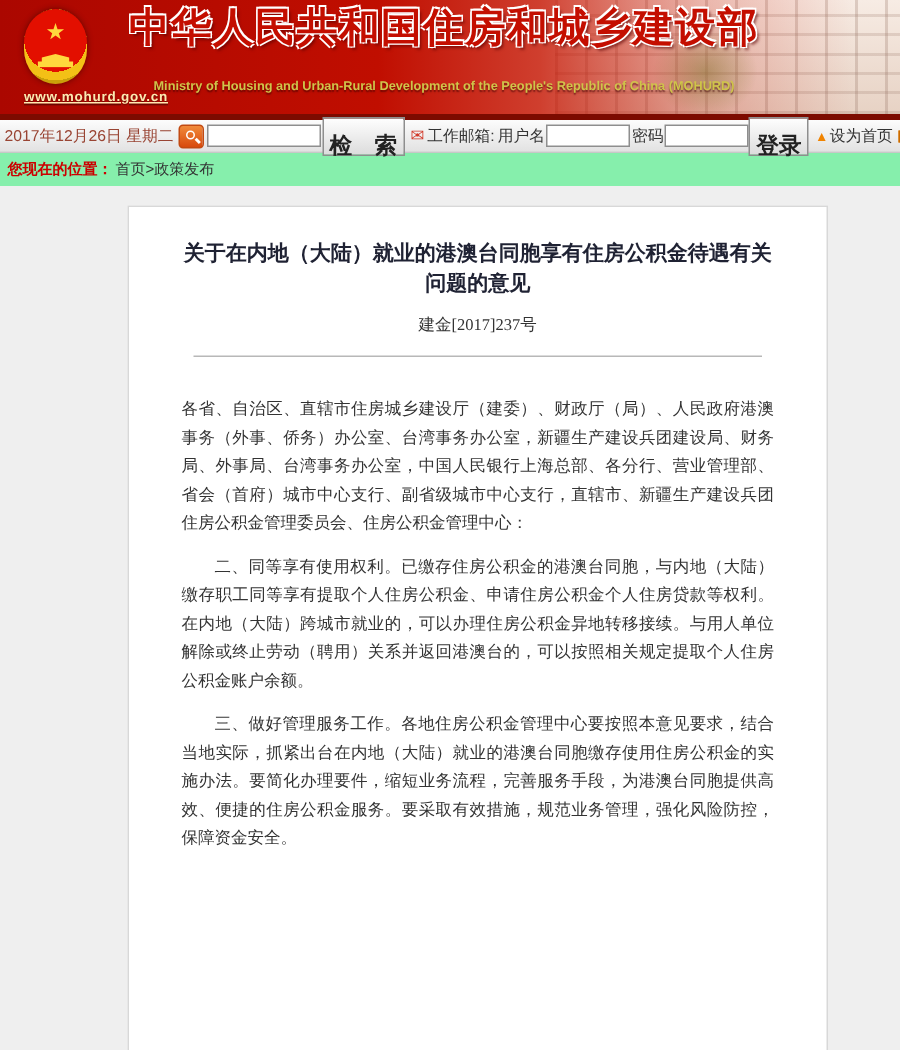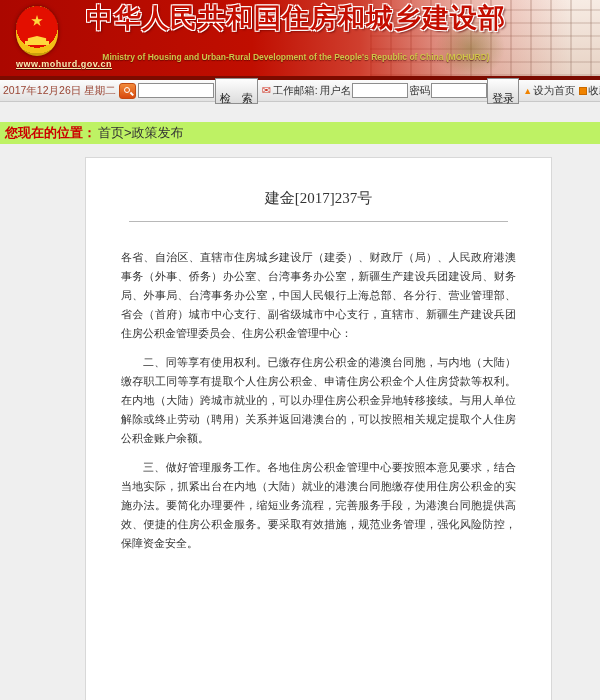--- a/index.html
+++ b/index.html
@@ -47,43 +47,43 @@
     background:linear-gradient(#f18a3a, #d84a0e); position:relative; cursor:pointer; margin-right:2px; flex:none; }
   .search-icon-btn .lens { position:absolute; left:4px; top:3px; width:6px; height:6px;
     border:1.5px solid #fff; border-radius:50%; }
   .search-icon-btn .handle { position:absolute; left:10px; top:9px; width:4px; height:1.5px;
     background:#fff; transform:rotate(45deg); }
   .tb-input { height:15px; border:1px solid #8e8e8e; background:#fff; font-size:10px; padding:0 2px; }
   .inp-search { width:76px; }
   .inp-user { width:56px; }
   .inp-pass { width:56px; }
   .tb-btn { height:17px; border:1px solid #8e8e8e; background:linear-gradient(#fefefe,#dcdcdc);
-    font-size:11px; color:#222; padding:12px 4px; cursor:pointer; flex:none; line-height:14px; }
+    font-size:15px; color:#222; padding:12px 4px; cursor:pointer; flex:none; line-height:14px;font-weight:bold; }
   .btn-search { margin-left:1px; }
   .mail-icon { color:#d23a2a; font-size:11px; margin:0 1px 0 4px; }
   .tb-label { margin:0 1px; }
   .quicklinks { margin-left:auto; display:flex; align-items:center; }
   .ql-item { display:flex; align-items:center; cursor:pointer; margin-left:4px; color:#333; }
   .home-arrow-icon { color:#f08300; font-size:9px; margin-right:1px; }
   .bookmark-icon { width:8px; height:8px; background:#f08300; border:1px solid #c96a00; display:inline-block; margin-right:1px; }
 
   
   .breadcrumb { height:22px; display:flex; align-items:center; padding:0 5px;
-    background:#bef264; font-size:13px;margin-top:20px; }
+    background:#86efac; font-size:10px; }
   .bc-label { color:#cc0000; font-weight:bold; }
   .bc-path { color:#333; margin-left:2px; }
 
   
   .content-bg { background:#efefef; padding:13px 0 0 0; height:652px; }
   .panel { margin-left:85px; width:467px; min-height:640px; background:#fff;
     border:1px solid #d8d8d8; padding:22px 35px 14px 35px;
     font-family:"Liberation Serif", serif; color:#333; }
   .doc-title { text-align:center; font-size:14px; font-weight:bold; color:#1f2233;
     line-height:20px; }
-  .doc-number { text-align:center; font-size:15px; color:#333; margin-top:9px; }
+  .doc-number { text-align:center; font-size:11px; color:#333; margin-top:9px; }
   .doc-hr { border:none; border-top:1px solid #b8b8b8; margin:13px 8px 0 8px; }
   .doc-body { margin-top:26px; font-size:11px; line-height:19px; }
   .doc-body p { margin-bottom:10px; text-align:justify; }
   .doc-body p.indent { text-indent:2em; }
 </style>
 </head>
 <body>
 
 <div class="page">
 
@@ -134,20 +134,21 @@
     </span>
   </div>
 
   <div class="breadcrumb">
     <span class="bc-label">您现在的位置：</span>
     <span class="bc-path">首页&gt;政策发布</span>
   </div>
 
   <div class="content-bg">
     <div class="panel">
+      <div class="doc-title">关于在内地（大陆）就业的港澳台同胞享有住房公积金待遇有关问题的意见</div>
       <div class="doc-number">建金[2017]237号</div>
       <hr class="doc-hr">
       <div class="doc-body">
         <p>各省、自治区、直辖市住房城乡建设厅（建委）、财政厅（局）、人民政府港澳事务（外事、侨务）办公室、台湾事务办公室，新疆生产建设兵团建设局、财务局、外事局、台湾事务办公室，中国人民银行上海总部、各分行、营业管理部、省会（首府）城市中心支行、副省级城市中心支行，直辖市、新疆生产建设兵团住房公积金管理委员会、住房公积金管理中心：</p>
         <p class="indent">二、同等享有使用权利。已缴存住房公积金的港澳台同胞，与内地（大陆）缴存职工同等享有提取个人住房公积金、申请住房公积金个人住房贷款等权利。在内地（大陆）跨城市就业的，可以办理住房公积金异地转移接续。与用人单位解除或终止劳动（聘用）关系并返回港澳台的，可以按照相关规定提取个人住房公积金账户余额。</p>
         <p class="indent">三、做好管理服务工作。各地住房公积金管理中心要按照本意见要求，结合当地实际，抓紧出台在内地（大陆）就业的港澳台同胞缴存使用住房公积金的实施办法。要简化办理要件，缩短业务流程，完善服务手段，为港澳台同胞提供高效、便捷的住房公积金服务。要采取有效措施，规范业务管理，强化风险防控，保障资金安全。</p>
 
       </div>
 
     </div>

